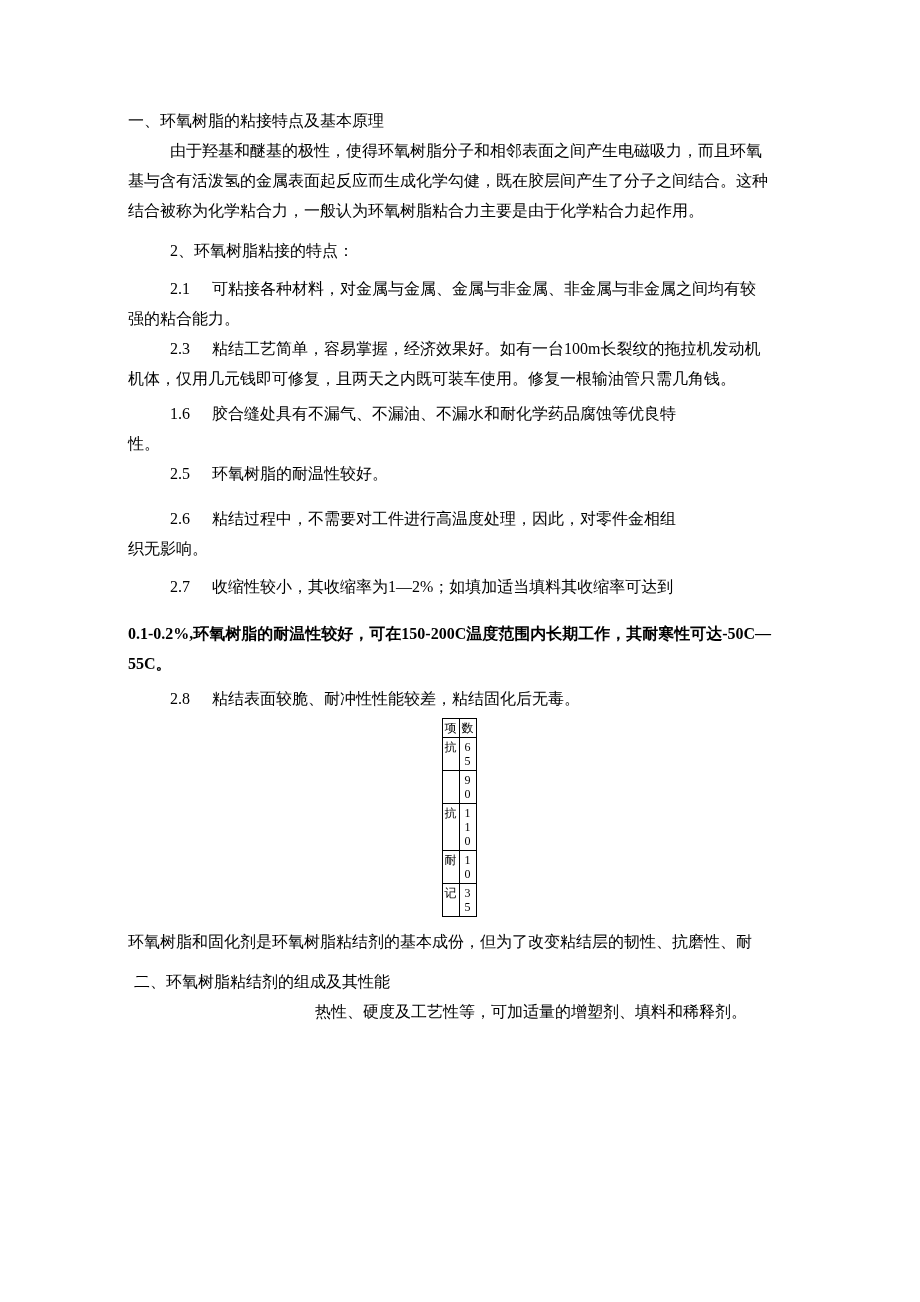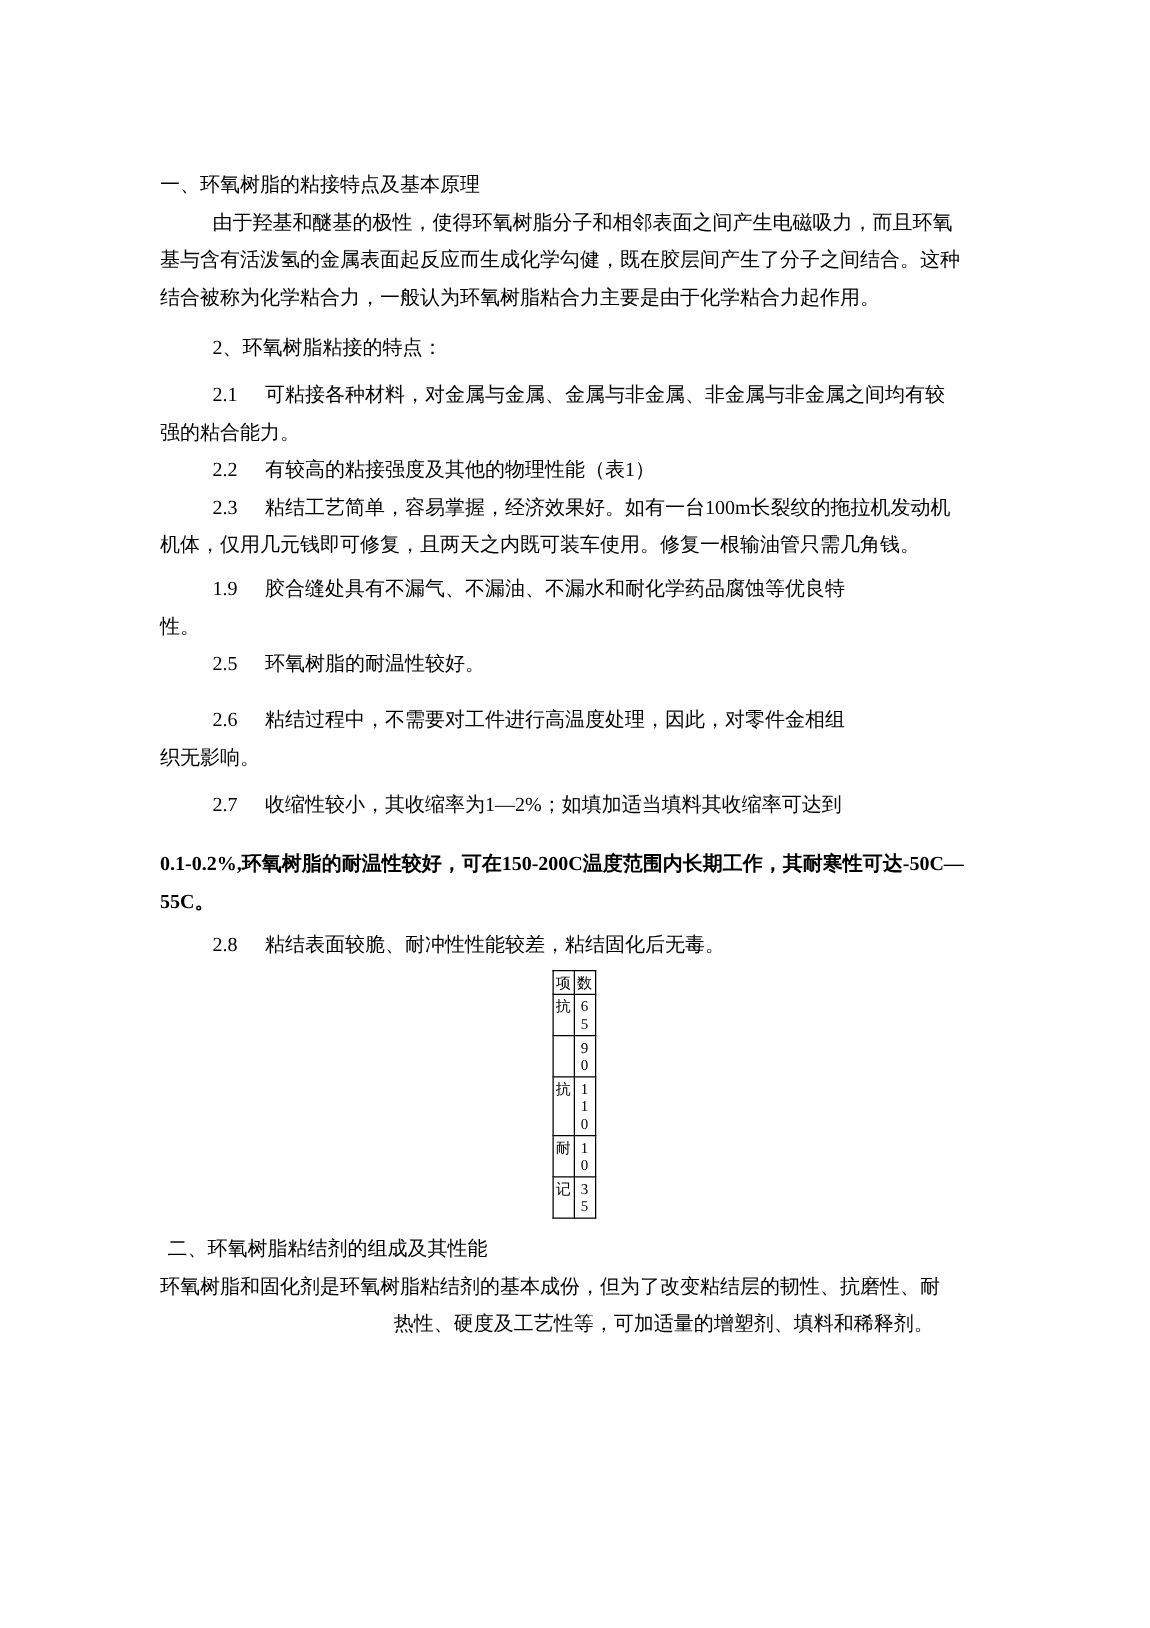--- a/index.html
+++ b/index.html
@@ -5,21 +5,21 @@
   * { box-sizing: border-box; }
   html, body { margin: 0; padding: 0; background: #ffffff; }
   body {
     width: 920px; height: 1302px; overflow: hidden;
     font-family: "Liberation Serif", "DejaVu Serif", serif;
     color: #000000;
   }
   .page {
     width: 920px; height: 1142px;
     padding: 106px 130px 40px 128px;
-    font-size: 16px; line-height: 30px; margin-top: 28px;
+    font-size: 16px; line-height: 30px;
   }
   .para, .item-text, .heading { white-space: pre-line; }
   .indent { text-indent: 42px; }
   .item { text-indent: 42px; }
   .item-num { padding-right: 22px; }
   .caption { text-align: center; }
   .mt5 { margin-top: 5px; }
   .mt8 { margin-top: 8px; }
   .mt10 { margin-top: 10px; }
   .mt15 { margin-top: 15px; }
@@ -47,31 +47,28 @@
 基与含有活泼氢的金属表面起反应而生成化学勾健，既在胶层间产生了分子之间结合。这种
 结合被称为化学粘合力，一般认为环氧树脂粘合力主要是由于化学粘合力起作用。</div>
 
   <div class="para indent mt10">2、环氧树脂粘接的特点：</div>
 
   <div class="item mt8">
     <span class="item-num">2.1</span><span class="item-text">可粘接各种材料，对金属与金属、金属与非金属、非金属与非金属之间均有较
 强的粘合能力。</span>
   </div>
 
-  <div class="item">
-    <span class="item-num">2.2</span><span class="item-text">有较高的粘接强度及其他的物理性能（表1）</span>
-  </div>
 
   <div class="item">
     <span class="item-num">2.3</span><span class="item-text">粘结工艺简单，容易掌握，经济效果好。如有一台100m长裂纹的拖拉机发动机
 机体，仅用几元钱即可修复，且两天之内既可装车使用。修复一根输油管只需几角钱。</span>
   </div>
 
   <div class="item mt5">
-    <span class="item-num">1.9</span><span class="item-text">胶合缝处具有不漏气、不漏油、不漏水和耐化学药品腐蚀等优良特
+    <span class="item-num">1.6</span><span class="item-text">胶合缝处具有不漏气、不漏油、不漏水和耐化学药品腐蚀等优良特
 性。</span>
   </div>
 
   <div class="item">
     <span class="item-num">2.5</span><span class="item-text">环氧树脂的耐温性较好。</span>
   </div>
 
   <div class="item mt15">
     <span class="item-num">2.6</span><span class="item-text">粘结过程中，不需要对工件进行高温度处理，因此，对零件金相组
 织无影响。</span>
@@ -117,19 +114,19 @@
 0</td>
       </tr>
       <tr>
         <td>记</td>
         <td>3
 5</td>
       </tr>
     </tbody>
   </table>
 
+  <div class="para">环氧树脂和固化剂是环氧树脂粘结剂的基本成份，但为了改变粘结层的韧性、抗磨性、耐</div>
+
   <div class="para sec2-heading mt10">二、环氧树脂粘结剂的组成及其性能</div>
-
-  <div class="para">环氧树脂和固化剂是环氧树脂粘结剂的基本成份，但为了改变粘结层的韧性、抗磨性、耐</div>
 
   <div class="para sec2-line2">热性、硬度及工艺性等，可加适量的增塑剂、填料和稀释剂。</div>
 
 </div>
 
 </body></html>

